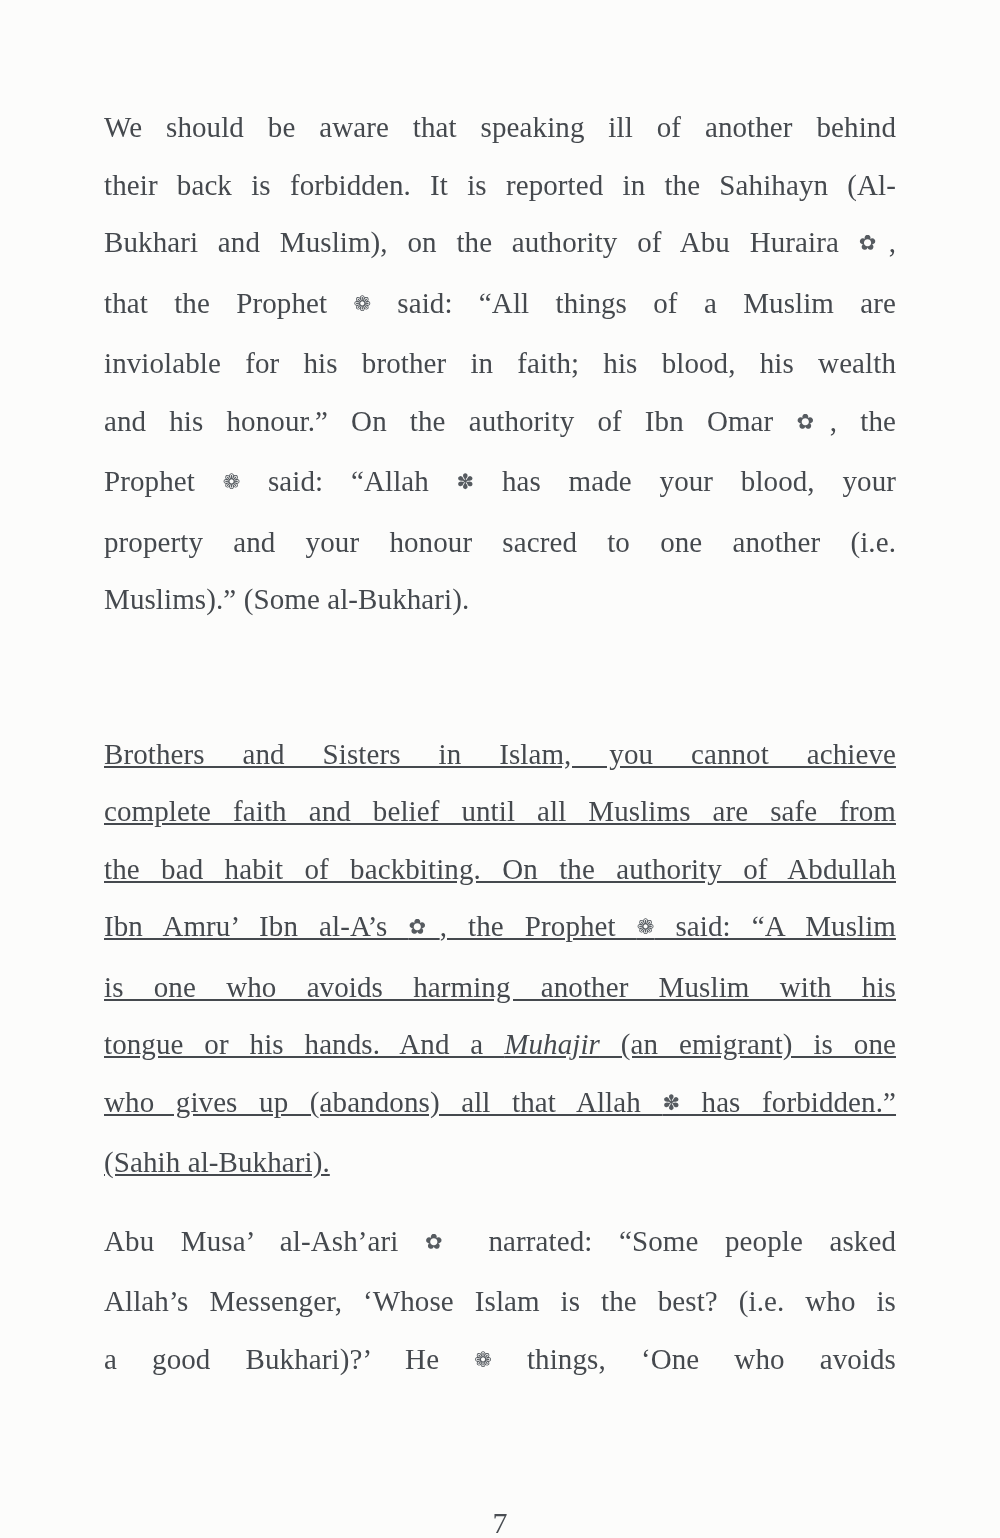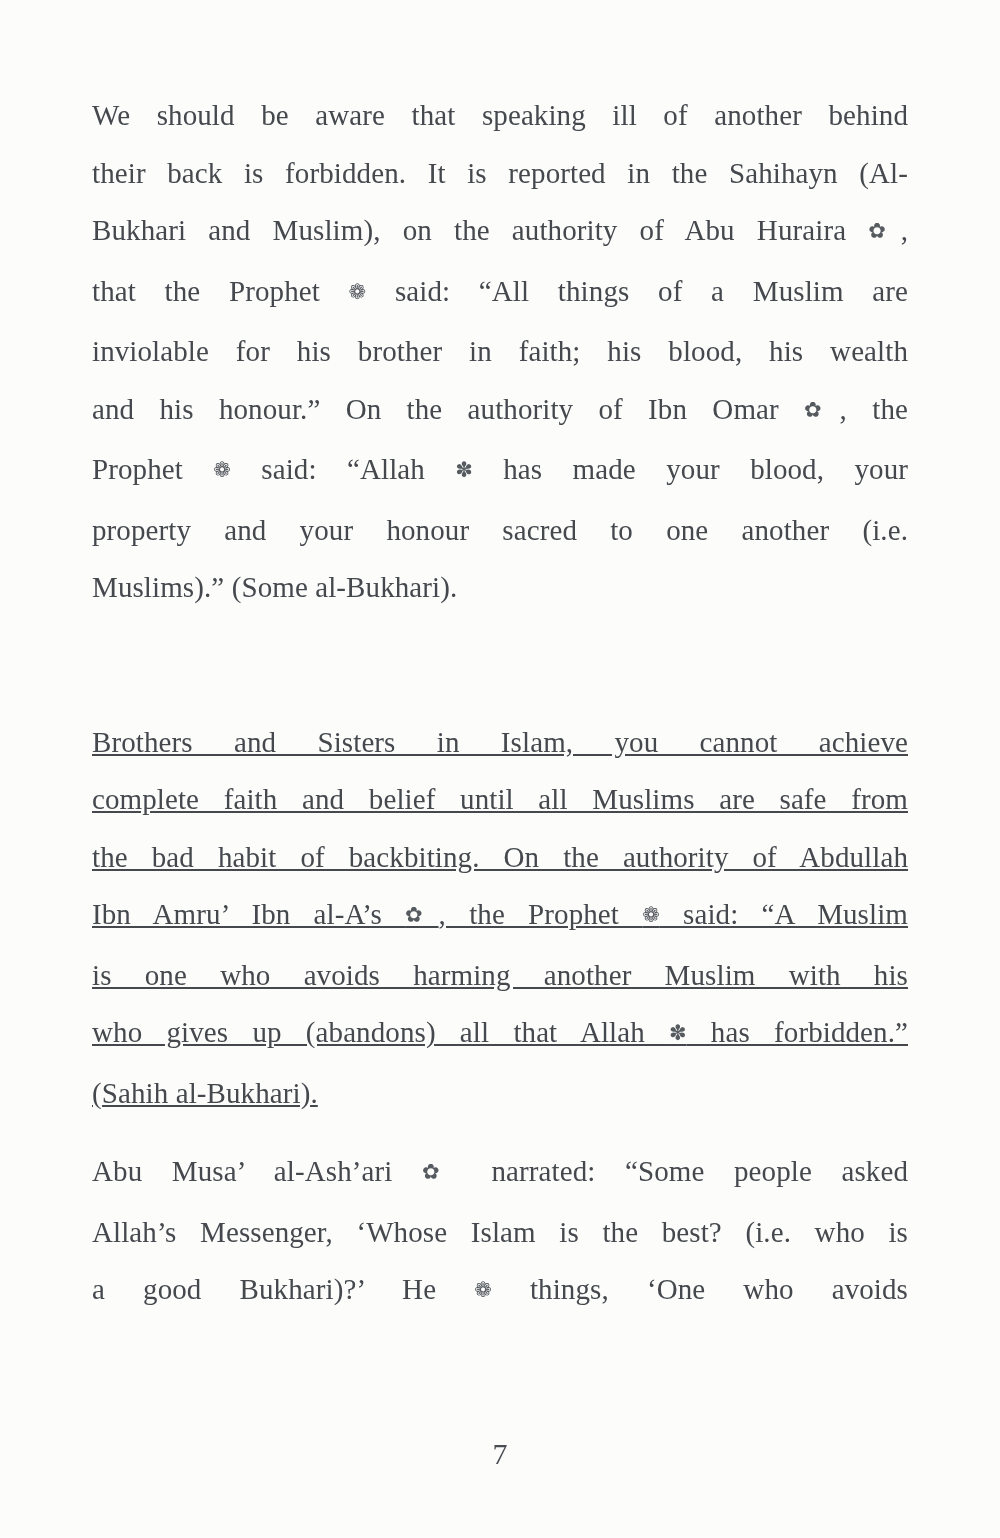--- a/index.html
+++ b/index.html
@@ -18,21 +18,21 @@
     width: 1000px;
     height: 1538px;
     background: #fcfcfb;
     box-sizing: border-box;
     padding: 87px 92px 0 92px;
     color: #45494e;
   }
   .body-text {
     width: 816px;
   }
-  .paragraph { margin: 0; }
+  .paragraph { margin: 12px; }
   #para-2 { margin-top: 97px; text-decoration: underline; }
   #para-3 { margin-top: 21px; }
   .line {
     font-size: 29px;
     line-height: 57.5px;
     letter-spacing: 0.1px;
     text-align: justify;
     text-align-last: justify;
     white-space: normal;
     color: #45494e;
@@ -78,20 +78,21 @@
         <div class="line"><span>Prophet </span><span class="honorific">❁</span><span> said: “Allah </span><span class="honorific">✽</span><span> has made your blood, your</span></div>
         <div class="line"><span>property and your honour sacred to one another (i.e.</span></div>
         <div class="line line-last"><span>Muslims).” (Some al-Bukhari).</span></div>
       </div>
       <div class="paragraph" id="para-2">
         <div class="line"><span>Brothers and Sisters in Islam, you cannot achieve</span></div>
         <div class="line"><span>complete faith and belief until all Muslims are safe from</span></div>
         <div class="line"><span>the bad habit of backbiting. On the authority of Abdullah</span></div>
         <div class="line"><span>Ibn Amru’ Ibn al-A’s </span><span class="honorific">✿</span><span>, the Prophet </span><span class="honorific">❁</span><span> said: “A Muslim</span></div>
         <div class="line"><span>is one who avoids harming another Muslim with his</span></div>
+        <div class="line"><span>tongue or his hands. And a </span><span class="italic">Muhajir</span><span> (an emigrant) is one</span></div>
         <div class="line"><span>who gives up (abandons) all that Allah </span><span class="honorific">✽</span><span> has forbidden.”</span></div>
         <div class="line line-last"><span>(Sahih al-Bukhari).</span></div>
       </div>
       <div class="paragraph" id="para-3">
         <div class="line"><span>Abu Musa’ al-Ash’ari </span><span class="honorific">✿</span><span> narrated: “Some people asked</span></div>
         <div class="line"><span>Allah’s Messenger, ‘Whose Islam is the best? (i.e. who is</span></div>
         <div class="line"><span>a good Bukhari)?’ He </span><span class="honorific">❁</span><span> things, ‘One who avoids</span></div>
       </div>
     </div>
   <div class="footer">

